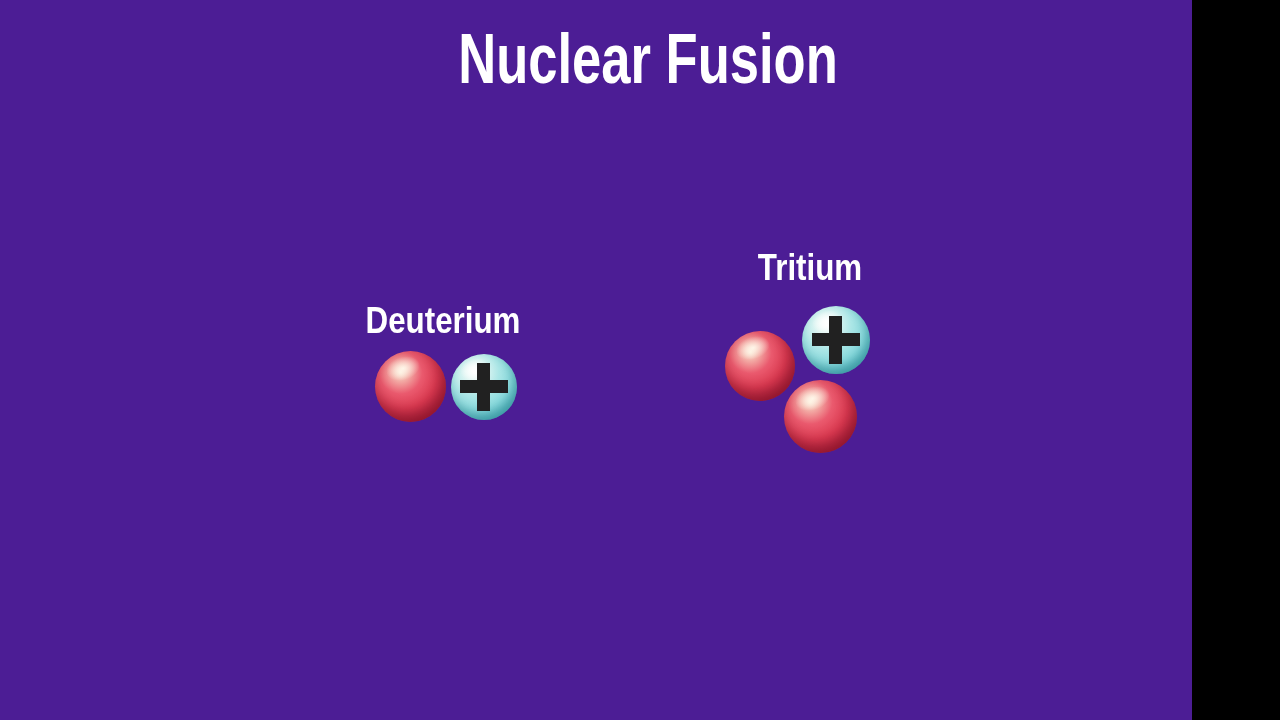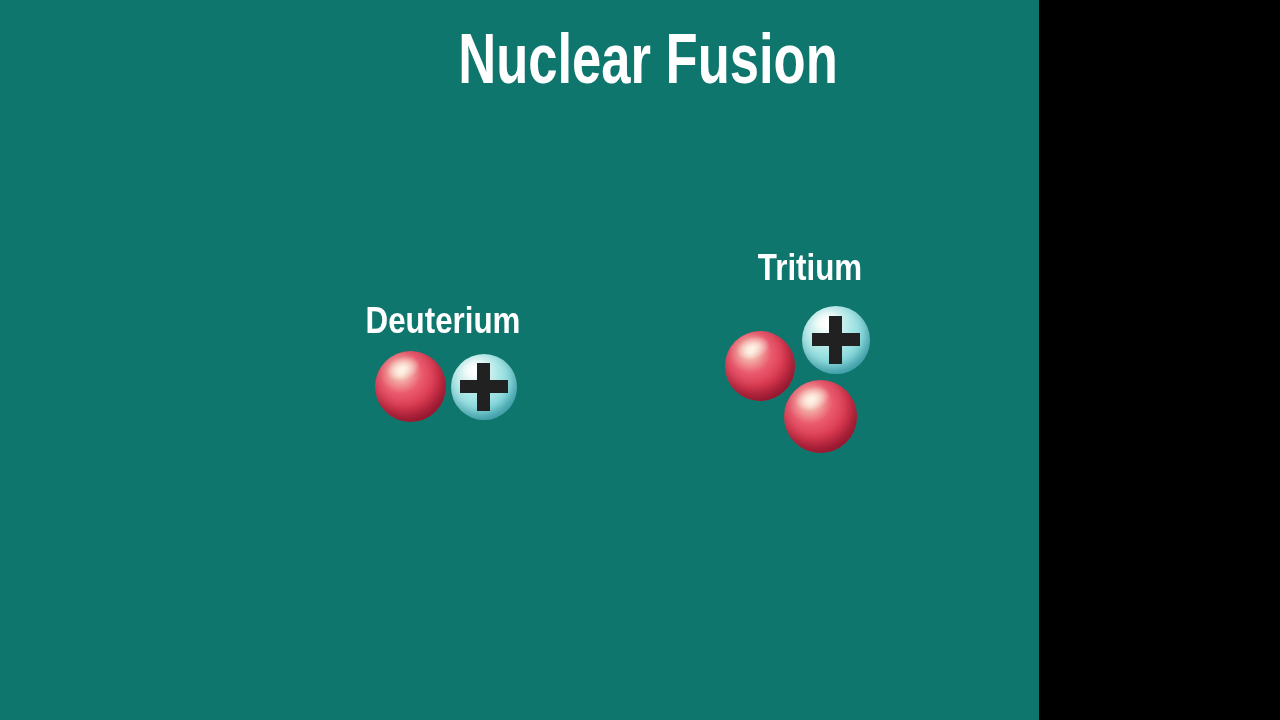--- a/index.html
+++ b/index.html
@@ -5,23 +5,23 @@
   html, body {
     margin: 0;
     padding: 0;
     background: #000000;
     width: 1280px;
     height: 720px;
     overflow: hidden;
   }
   .stage {
     position: relative;
-    width: 1039px;
+    width: 1192px;
     height: 720px;
-    background: #0f766e;
+    background: #4c1d95;
     font-family: "Liberation Sans", sans-serif;
   }
   .title {
     position: absolute;
     left: 8px;
     top: 20px;
     width: 1280px;
     text-align: center;
     color: #ffffff;
     font-weight: 700;

